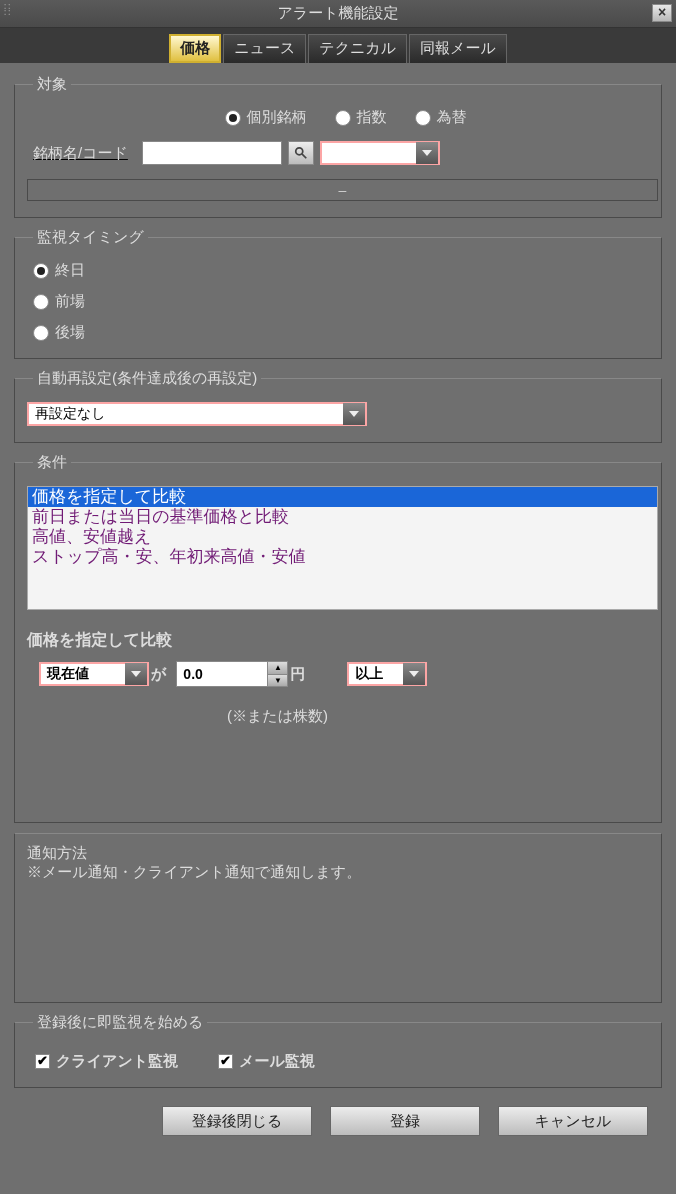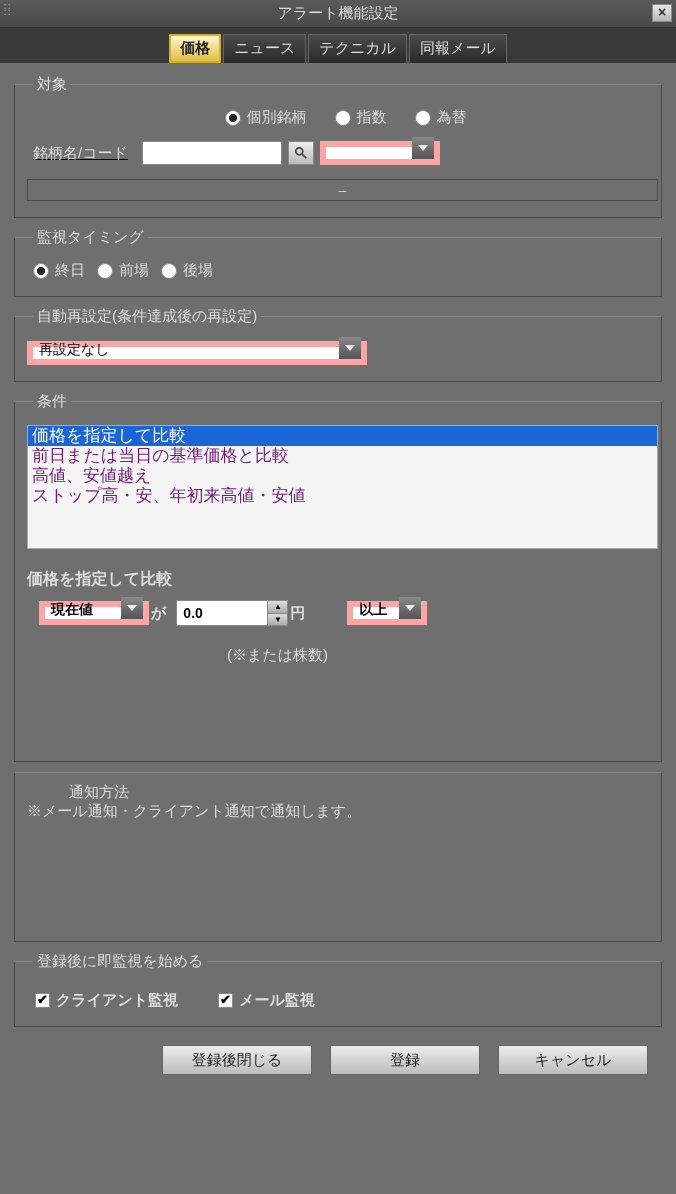--- a/index.html
+++ b/index.html
@@ -79,21 +79,21 @@
   position: relative;
 }
 fieldset.grp > legend {
   color: #ddd;
   font-size: 15px;
   padding: 0 4px;
   margin-left: 6px;
 }
 
 .radio-row { display: flex; gap: 28px; align-items: center; margin-bottom: 14px; padding-left: 6px; justify-content: center; }
-.radio-col { display: flex; flex-direction: row; gap: 12px; padding-left: 6px; }
+.radio-col { display: flex; flex-direction: column; gap: 12px; padding-left: 6px; }
 .radio-opt { display: flex; align-items: center; gap: 6px; color: #ddd; font-size: 15px; }
 .radio-opt .r {
   width: 16px; height: 16px; border-radius: 50%; background: #fff; border: 1px solid #888; display: inline-block; position: relative;
 }
 .radio-opt .r.checked::after { content: ""; position: absolute; left: 3px; top: 3px; width: 8px; height: 8px; border-radius: 50%; background: #222; }
 
 .check-opt { display: flex; align-items: center; gap: 6px; color: #ddd; font-size: 15px; }
 .check-opt .c {
   width: 15px; height: 15px; background: #fff; border: 1px solid #888; display: inline-block; position: relative;
 }
@@ -112,24 +112,24 @@
 .icon-btn {
   width: 26px; height: 24px;
   background: linear-gradient(to bottom, #eee, #bbb);
   border: 1px solid #888;
   display: inline-flex; align-items: center; justify-content: center;
   cursor: pointer;
 }
 
 .dropdown {
   display: inline-flex;
-  align-items: flex-end;
+  align-items: center;
   height: 24px;
   background: #fff;
-  border: 6px solid #fca5a5;
+  border: 2px solid #fca5a5;
 }
 .dropdown .dd-text { padding: 0 6px; font-size: 14px; flex: 1; }
 .dropdown .dd-arrow {
   width: 22px; height: 22px;
   background: linear-gradient(to bottom, #888, #555);
   display: inline-flex; align-items: center; justify-content: center;
 }
 .dropdown .dd-arrow svg { fill: #eee; }
 
 .wide-bar {
@@ -162,21 +162,21 @@
 .num-stepper .ns-btns .b {
   flex: 1; background: linear-gradient(to bottom, #ddd, #aaa); border-left: 1px solid #888;
   display: flex; align-items: center; justify-content: center; font-size: 8px; cursor: pointer;
 }
 .num-stepper .ns-btns .b + .b { border-top: 1px solid #888; }
 
 .price-row { display: flex; align-items: center; gap: 2px; padding-left: 12px; font-weight: bold; }
 .price-sub { color: #ddd; font-size: 15px; margin-top: 20px; padding-left: 200px; }
 
 .notify-block { padding: 4px 2px; }
-.notify-block .hd { color: #ddd; font-size: 15px; margin-left: 42px; }
+.notify-block .hd { color: #ddd; font-size: 15px; }
 .notify-block .bd { color: #ddd; font-size: 15px; }
 
 .check-row { display: flex; gap: 40px; padding-left: 8px; padding-top: 6px; font-weight: bold; }
 
 .footer {
   display: flex;
   justify-content: flex-end;
   gap: 18px;
   padding: 8px 14px 12px 14px;
   background: #6f6f6f;

